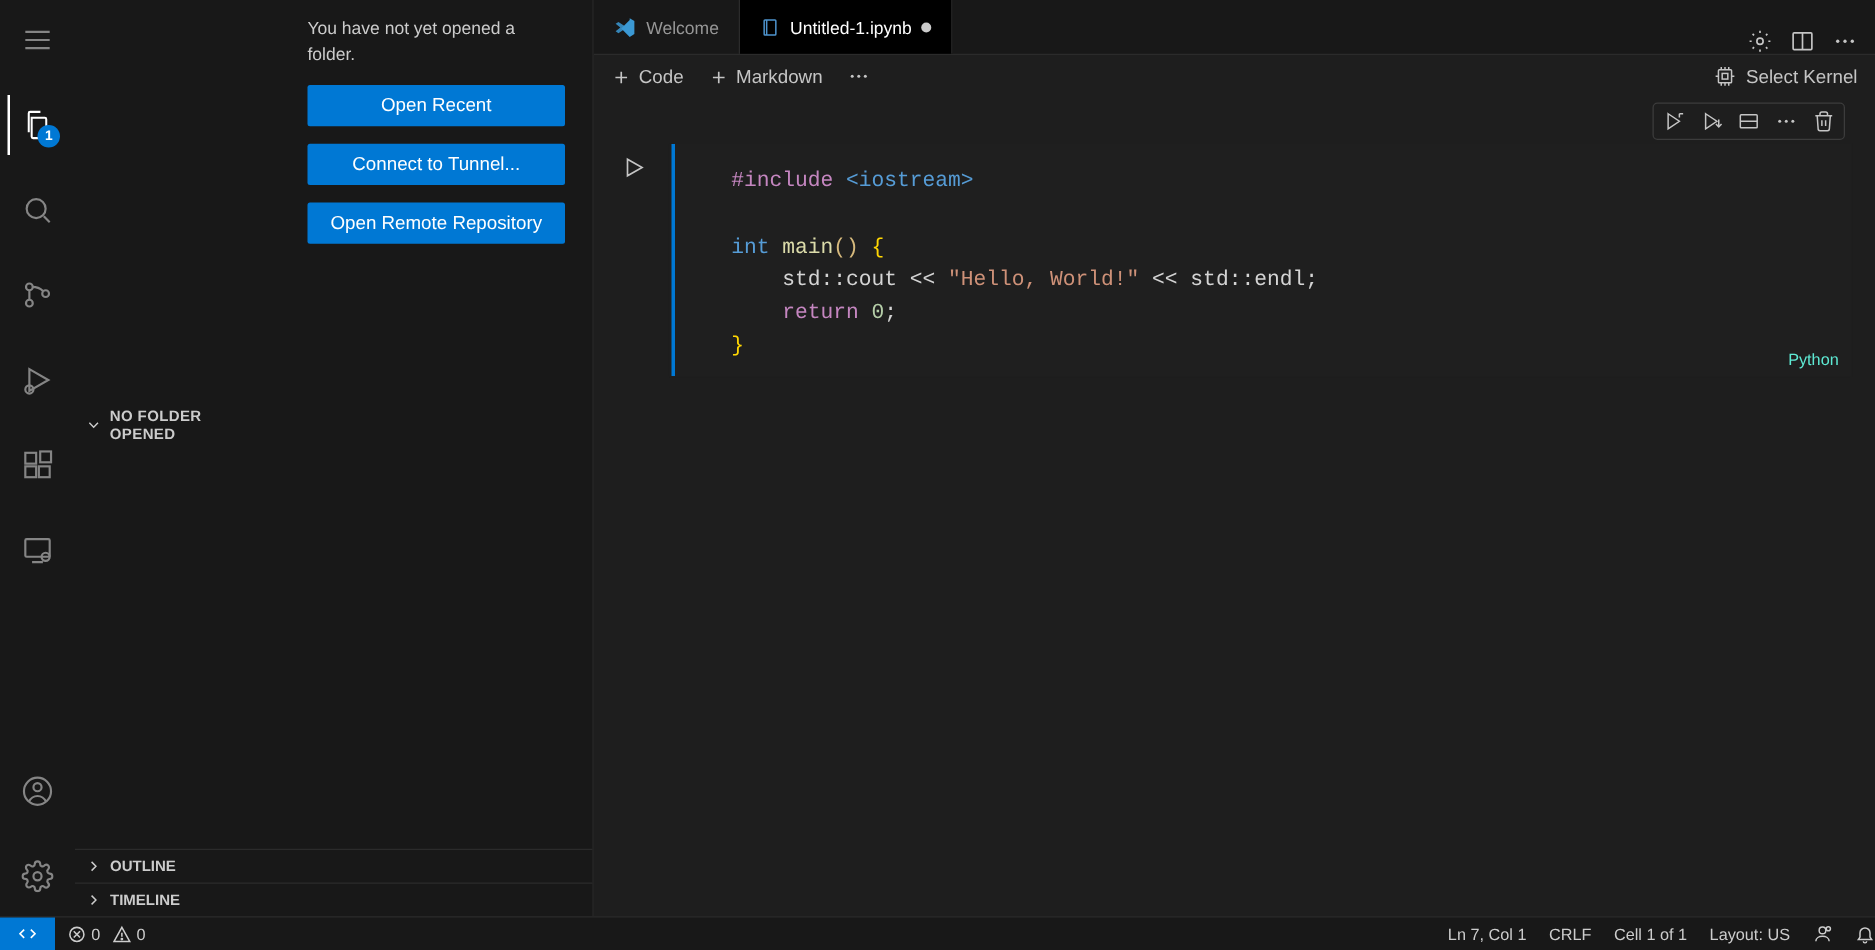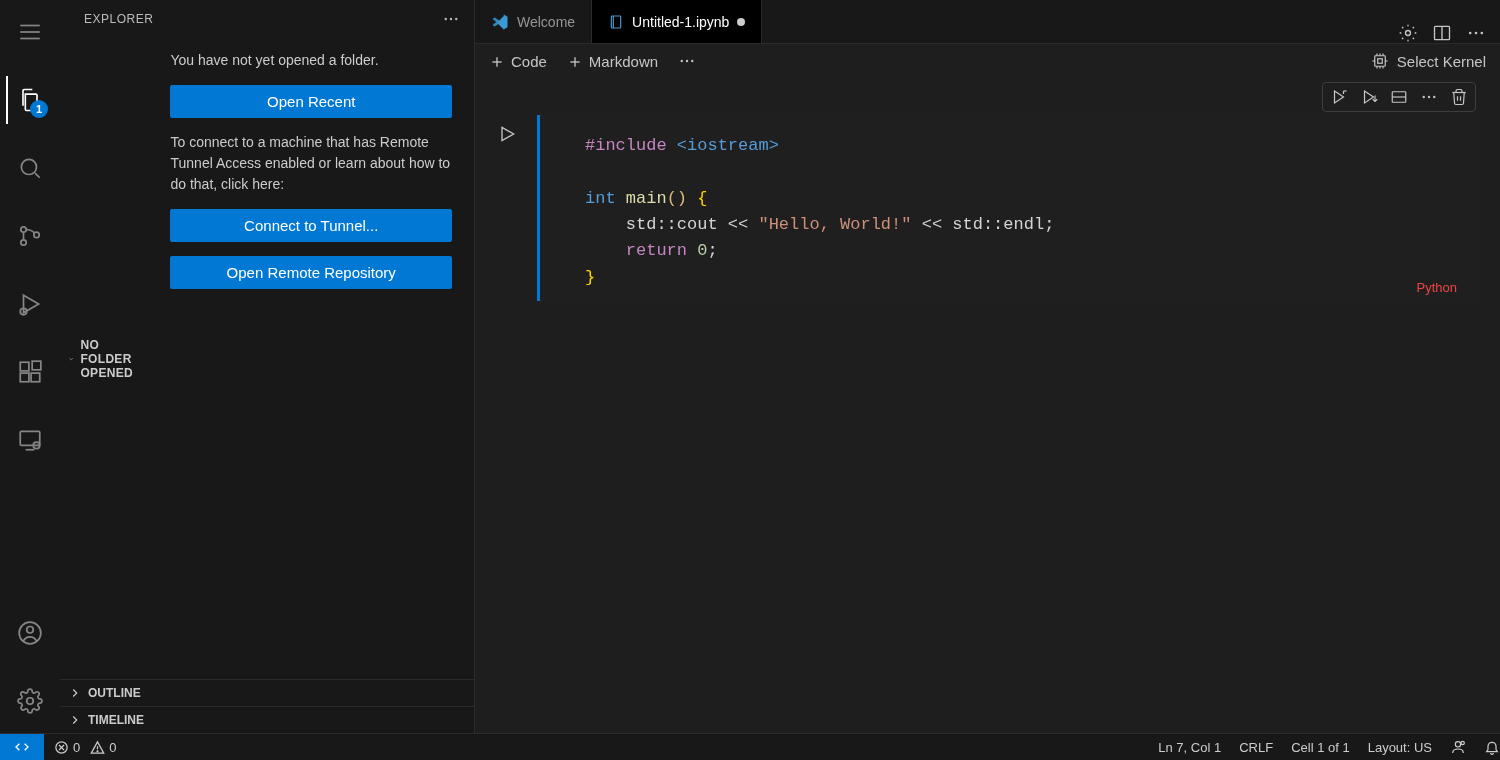--- a/index.html
+++ b/index.html
@@ -133,21 +133,21 @@
     .tok-inc { color: #569cd6; }
     .tok-kw { color: #569cd6; }
     .tok-fn { color: #dcdcaa; }
     .tok-br { color: #d7ba7d; }
     .tok-br2 { color: #ffd602; }
     .tok-id2 { color: #d4d4d4; }
     .tok-str { color: #ce9178; }
     .tok-num { color: #b5cea8; }
     .tok-ret { color: #c586c0; }
     .cell-lang {
-      position: absolute; right: 24px; bottom: 6px; font-size: 13px; color: #ef4444;
+      position: absolute; right: 10px; bottom: 6px; font-size: 13px; color: #5eead4;
     }
 
     
     .status-bar {
       height: 27px; background: #181818; display: flex; align-items: center;
       font-size: 13px; color: #cccccc; border-top: 1px solid #2b2b2b;
     }
     .status-remote {
       width: 44px; height: 100%; background: #0078d4; display: flex; align-items: center; justify-content: center; color: #fff; cursor: pointer;
     }
@@ -227,41 +227,30 @@
       <div class="activity-item">
         <svg width="26" height="26" viewBox="0 0 24 24" fill="none" stroke="currentColor" stroke-width="1.6">
             <circle cx="12" cy="12" r="3"></circle>
             <path d="M19.4 15a1.7 1.7 0 0 0 .34 1.87l.06.06a2 2 0 1 1-2.83 2.83l-.06-.06a1.7 1.7 0 0 0-1.87-.34 1.7 1.7 0 0 0-1 1.56V21a2 2 0 1 1-4 0v-.09a1.7 1.7 0 0 0-1-1.56 1.7 1.7 0 0 0-1.87.34l-.06.06a2 2 0 1 1-2.83-2.83l.06-.06A1.7 1.7 0 0 0 4.6 15a1.7 1.7 0 0 0-1.56-1H3a2 2 0 1 1 0-4h.09A1.7 1.7 0 0 0 4.6 9a1.7 1.7 0 0 0-.34-1.87l-.06-.06A2 2 0 1 1 7 4.24l.06.06A1.7 1.7 0 0 0 9 4.6a1.7 1.7 0 0 0 1-1.56V3a2 2 0 1 1 4 0v.09c0 .67.4 1.27 1 1.51a1.7 1.7 0 0 0 1.87-.34l.06-.06A2 2 0 1 1 19.76 7l-.06.06A1.7 1.7 0 0 0 19.4 9c.24.6.84 1 1.51 1H21a2 2 0 1 1 0 4h-.09a1.7 1.7 0 0 0-1.51 1z"></path>
           </svg>
       </div>
     </div>
   </div>
 
   <div class="sidebar">
-    <div class="sidebar-header">
-      <span>EXPLORER</span>
-      <span style="cursor:pointer">
-        <svg width="18" height="18" viewBox="0 0 24 24" fill="currentColor">
-            <circle cx="5" cy="12" r="1.6"></circle>
-            <circle cx="12" cy="12" r="1.6"></circle>
-            <circle cx="19" cy="12" r="1.6"></circle>
-          </svg>
-      </span>
-    </div>
     <div class="sidebar-section">
       <div class="section-header">
         <svg class="chev" viewBox="0 0 24 24" fill="none" stroke="currentColor" stroke-width="2">
             <polyline points="6 9 12 15 18 9"></polyline>
           </svg>
         <span>NO FOLDER OPENED</span>
       </div>
       <div class="section-body">
         <div>You have not yet opened a folder.</div>
         <button class="btn-primary">Open Recent</button>
-        <div>To connect to a machine that has Remote Tunnel Access enabled or learn about how to do that, click here:</div>
         <button class="btn-primary">Connect to Tunnel...</button>
         <button class="btn-primary">Open Remote Repository</button>
       </div>
     </div>
     <div class="collapsed-section">
       <svg class="chev" viewBox="0 0 24 24" fill="none" stroke="currentColor" stroke-width="2">
           <polyline points="9 18 15 12 9 6"></polyline>
         </svg>
       <span>OUTLINE</span>
     </div>

